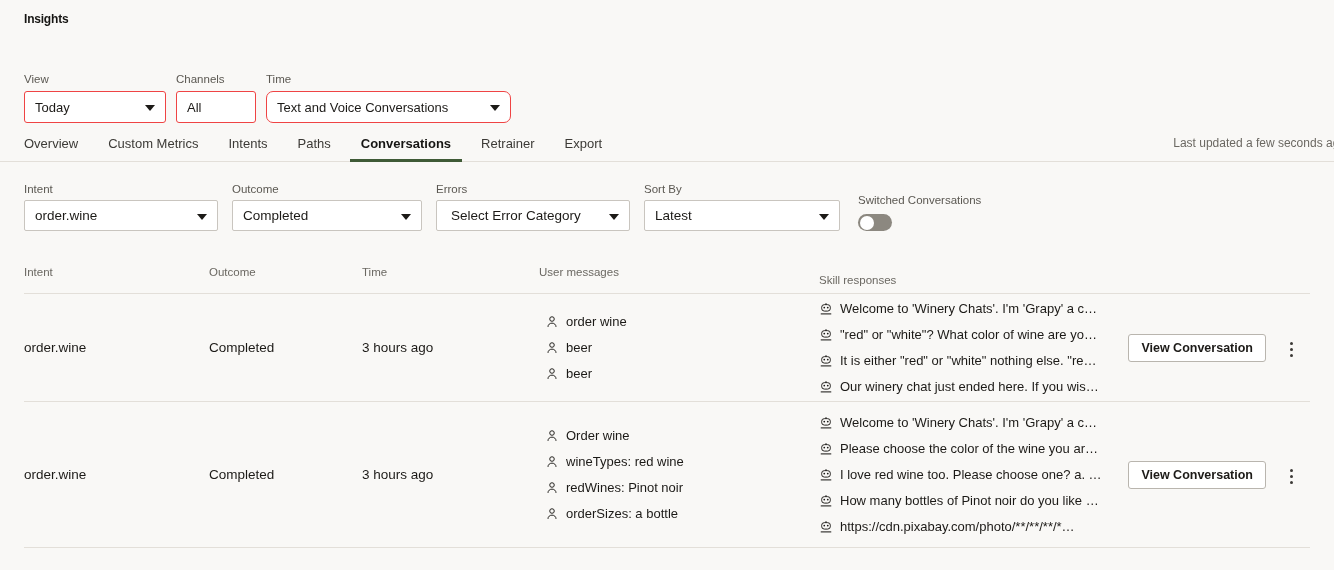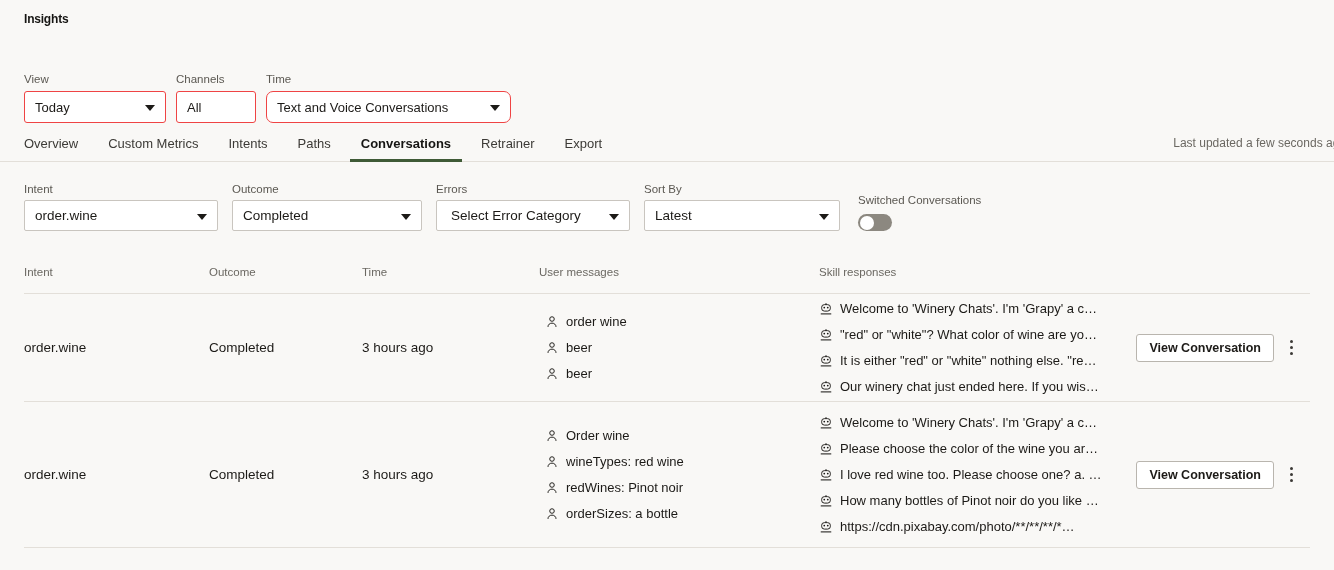--- a/index.html
+++ b/index.html
@@ -83,21 +83,21 @@
   .table { position: absolute; left: 0; top: 262px; width: 1334px; }
   .thead {
     position: relative; height: 32px; margin: 0 24px;
     border-bottom: 1px solid #e3dfd9;
   }
   .th { position: absolute; top: 4px; font-size: 11.5px; color: #6b6862; white-space: nowrap; }
   .c-intent   { left: 0px; }
   .c-outcome  { left: 185px; }
   .c-time     { left: 338px; }
   .c-user     { left: 515px; text-align: center; }
-  .c-skill    { left: 795px; }
+  .c-skill    { left: 795px; margin-top: 8px; }
 
   .row {
     position: relative; margin: 0 24px; border-bottom: 1px solid #e3dfd9;
     display: flex; align-items: center;
   }
   .row-1 { height: 108px; }
   .row-2 { height: 146px; }
 
   .cell { position: absolute; font-size: 13.5px; color: #1c1a17; white-space: nowrap; }
   .cell.v-intent  { left: 0px; }
@@ -107,21 +107,21 @@
   .msglist { position: absolute; display: flex; flex-direction: column; gap: 11px; }
   .msglist.user  { left: 521px; }
   .msglist.skill { left: 795px; width: 290px; }
   .msg { display: flex; align-items: center; gap: 7px; font-size: 13px; color: #1c1a17; }
   .msg .txt {
     white-space: nowrap; overflow: hidden; text-overflow: ellipsis; max-width: 262px;
   }
   .msglist.user .msg .txt { max-width: 250px; }
   .ico { flex: 0 0 14px; width: 14px; height: 14px; display: block; }
 
-  .actions { position: absolute; right: 10px; display: flex; align-items: center; gap: 8px; }
+  .actions { position: absolute; right: 10px; display: flex; align-items: flex-end; gap: 16px; }
   .viewbtn {
     height: 28px; min-width: 114px; padding: 0 12px;
     background: #ffffff; border: 1px solid #b9b5ae; border-radius: 3px;
     font-size: 12.5px; font-weight: bold; color: #1c1a17; cursor: pointer;
     display: flex; align-items: center; justify-content: center; white-space: nowrap;
     font-family: "Liberation Sans", sans-serif;
   }
   .kebab {
     width: 18px; height: 24px; display: flex; flex-direction: column;
     align-items: center; justify-content: center; gap: 3px; cursor: pointer;

